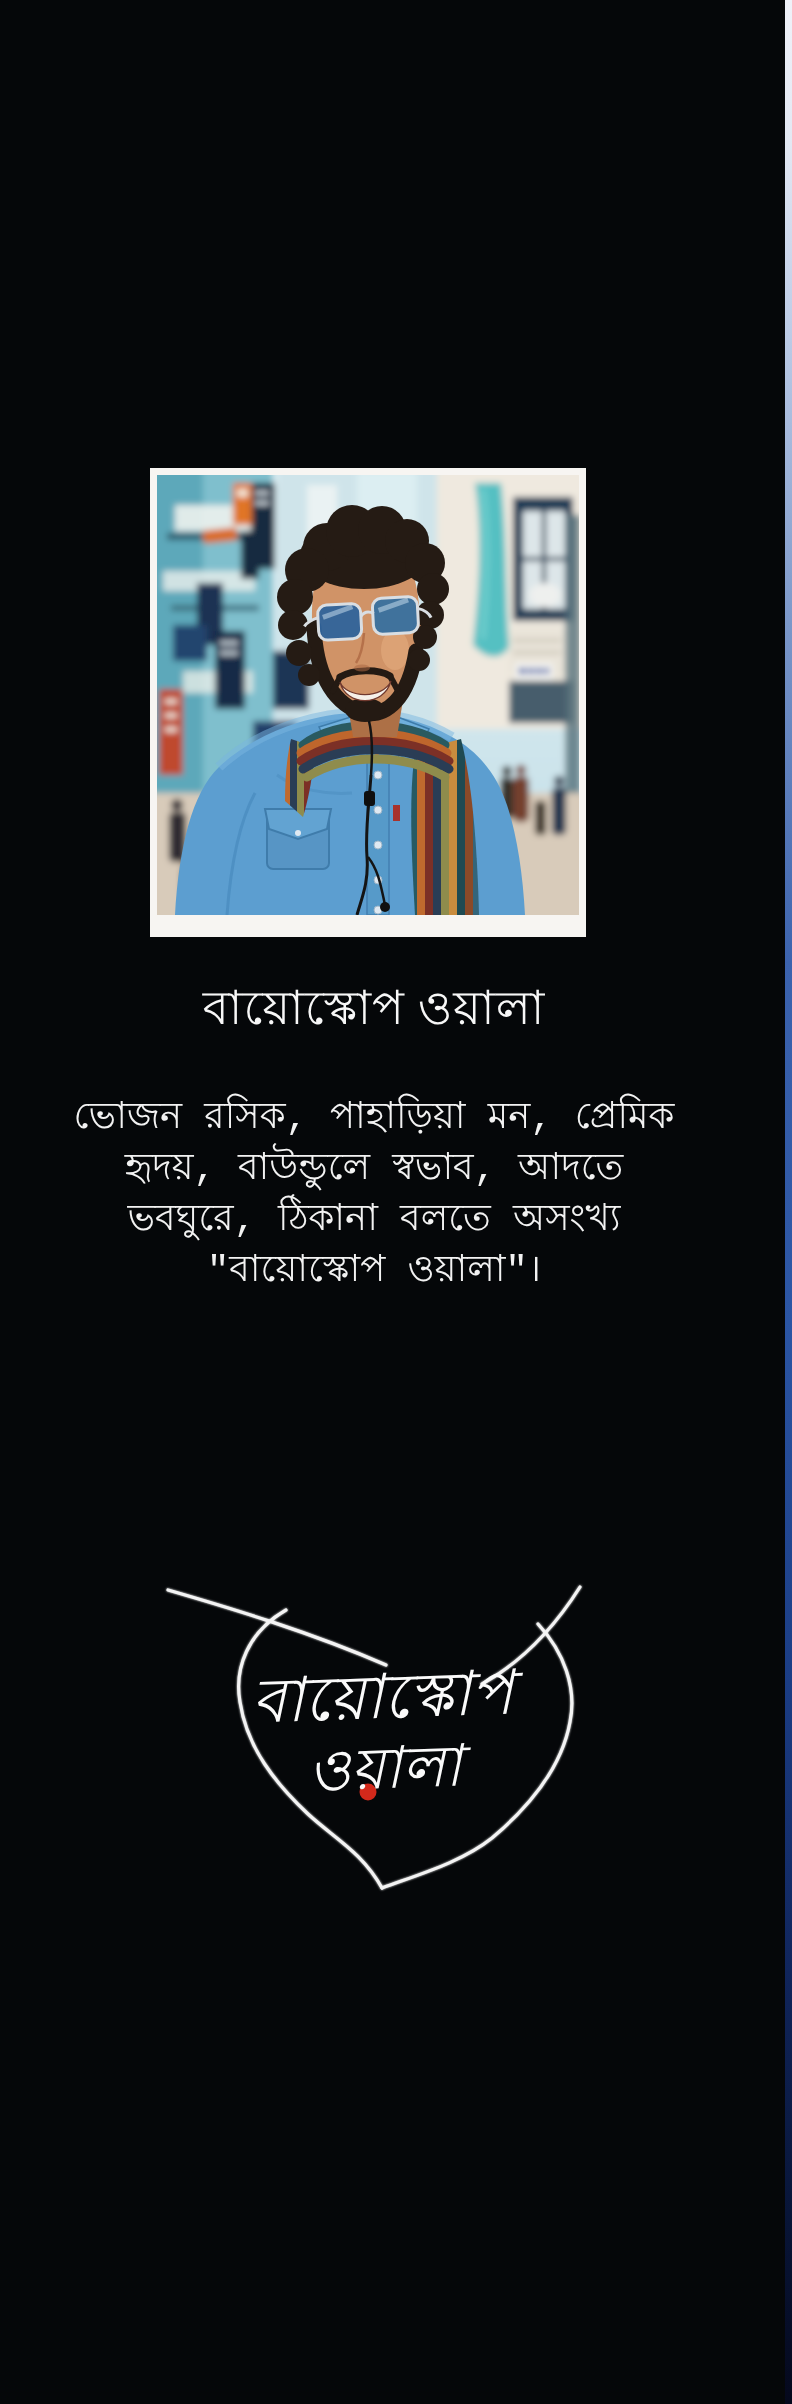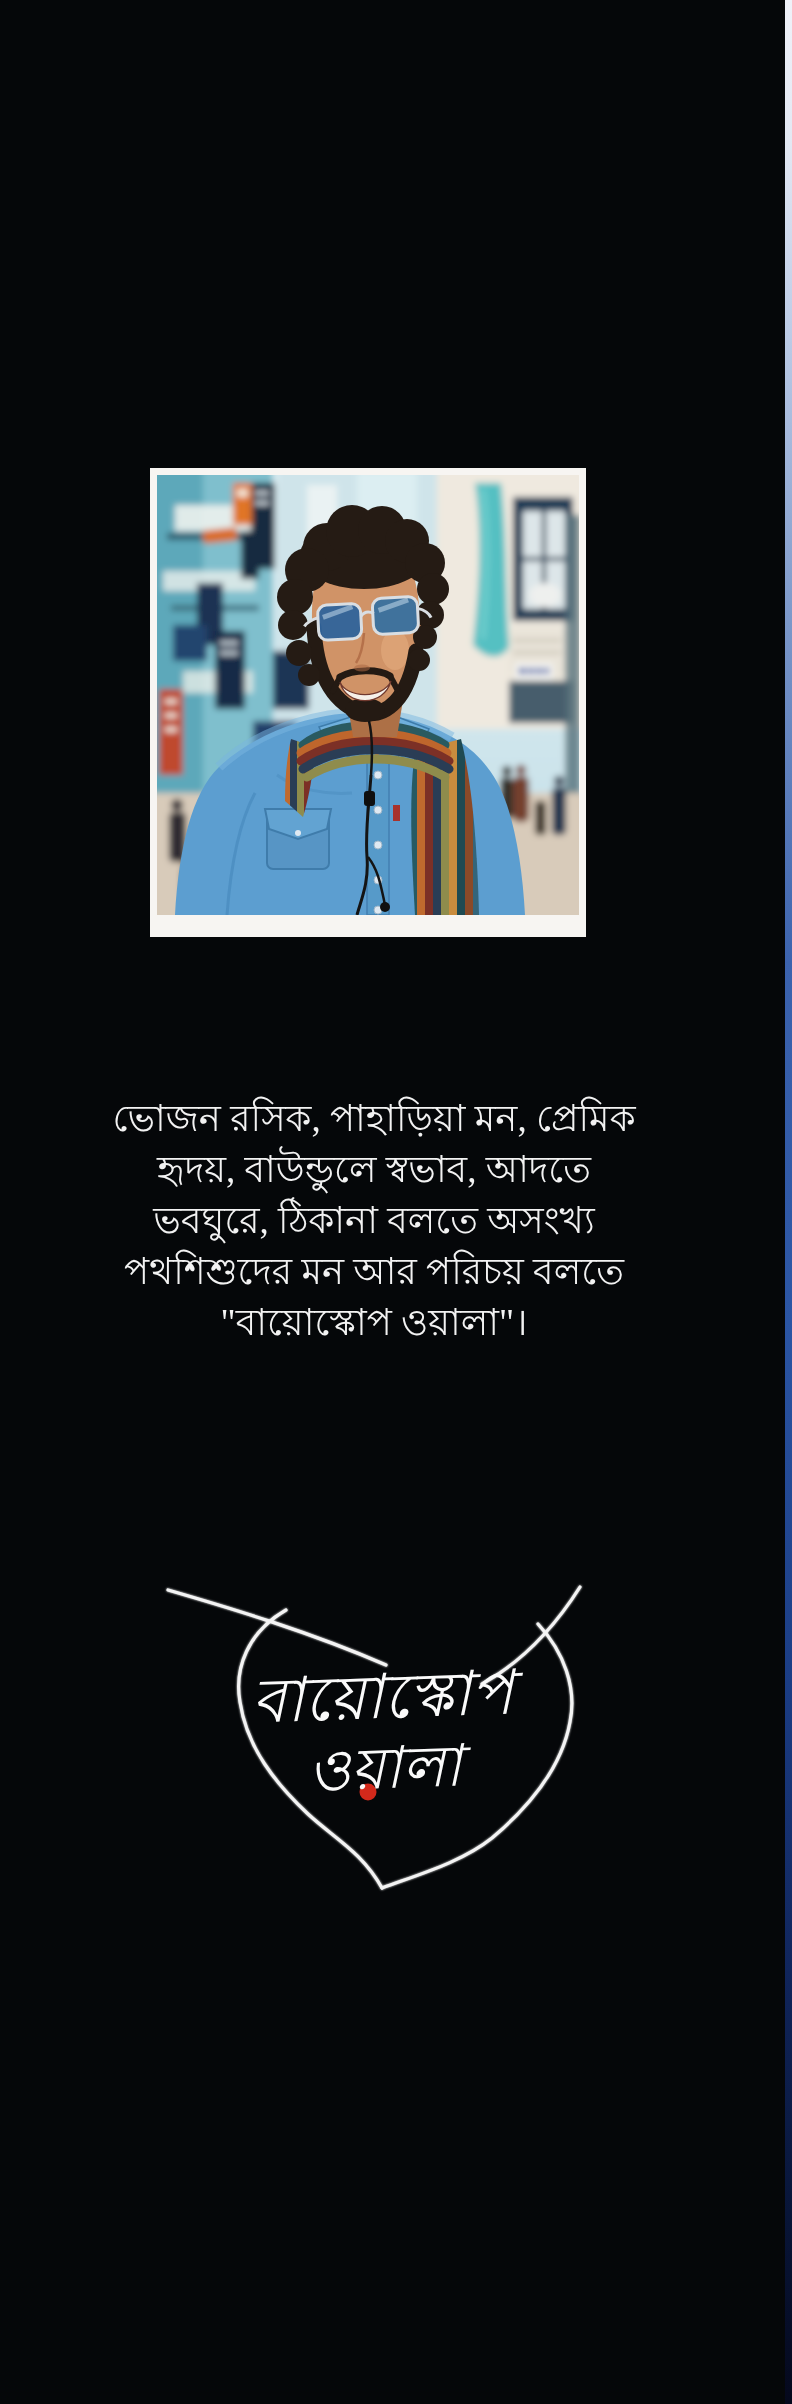--- a/index.html
+++ b/index.html
@@ -34,20 +34,21 @@
     font-weight:normal;
     color:#f7f7f7;
     letter-spacing:1px;
   }
   .bio{
     position:absolute;left:40px;top:1093px;width:668px;
     text-align:center;
     color:#f2f2f2;
     font-size:37px;
     line-height:51px;
+    font-family:Liberation Mono, monospace;
   }
   .logo{
     position:absolute;left:150px;top:1570px;
     width:456px;height:335px;
   }
   .logo svg{display:block;width:456px;height:335px;}
   .logo-text{
     font-family:"DejaVu Serif","Liberation Serif",serif;
     font-style:italic;
     fill:#fafafa;
@@ -256,26 +257,26 @@
             <path d="M 214,300 C 216,272 214,254 212,246" stroke-width="2.5"></path>
             <path d="M 211,382 C 222,396 224,412 228,430" stroke-width="2.5"></path>
             <rect x="207" y="316" width="11" height="15" rx="3" fill="#0f0f0f" stroke="none"></rect>
             <circle cx="228" cy="432" r="5" fill="#101010" stroke="none"></circle>
           </g>
         </g>
       </g>
     </svg>
   </figure>
 
+  <h1 class="page-title">বায়োস্কোপ ওয়ালা</h1>
 
   <div class="bio">
     <div class="bio-line">ভোজন রসিক, পাহাড়িয়া মন, প্রেমিক</div>
     <div class="bio-line">হৃদয়, বাউন্ডুলে স্বভাব, আদতে</div>
     <div class="bio-line">ভবঘুরে, ঠিকানা বলতে অসংখ্য</div>
-    <div class="bio-line">পথশিশুদের মন আর পরিচয় বলতে</div>
     <div class="bio-line">"বায়োস্কোপ ওয়ালা"।</div>
   </div>
 
   <div class="logo">
     <svg viewBox="0 0 456 335">
       <defs>
         <filter id="glow" x="-30%" y="-30%" width="160%" height="160%">
           <feGaussianBlur stdDeviation="1.1" result="b"></feGaussianBlur>
           <feMerge>
               <feMergeNode in="b"></feMergeNode>

